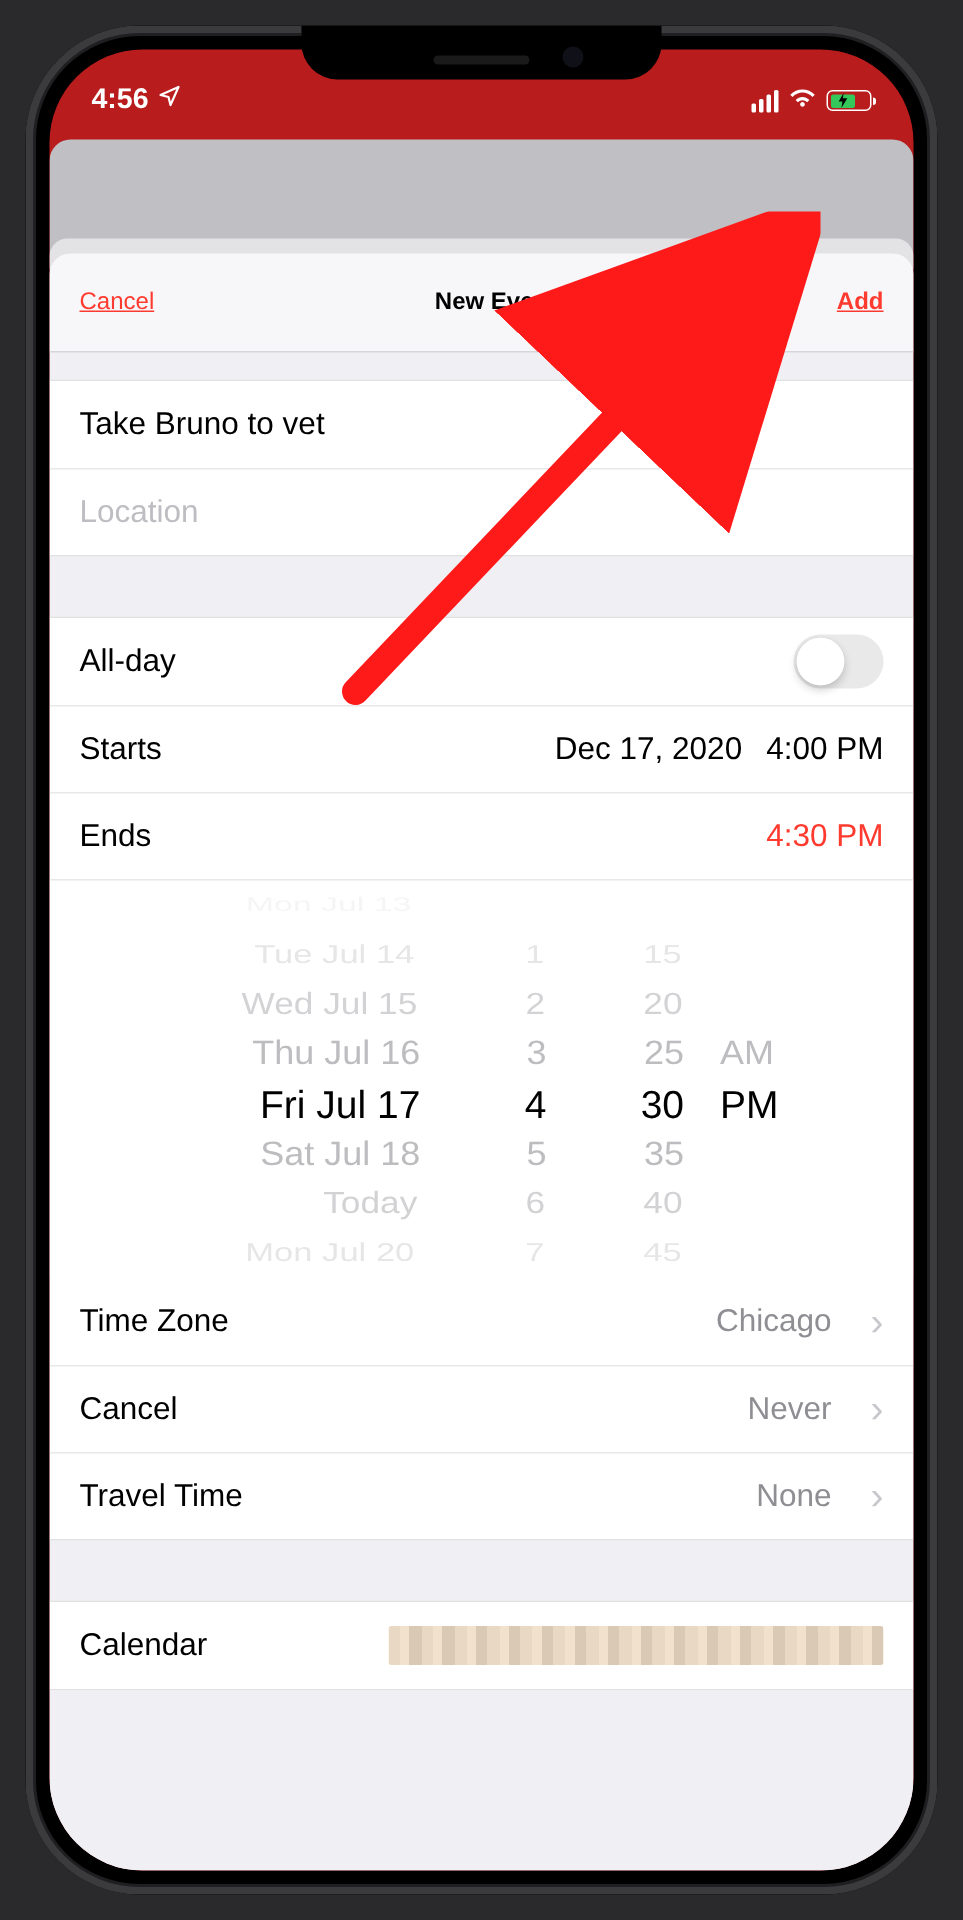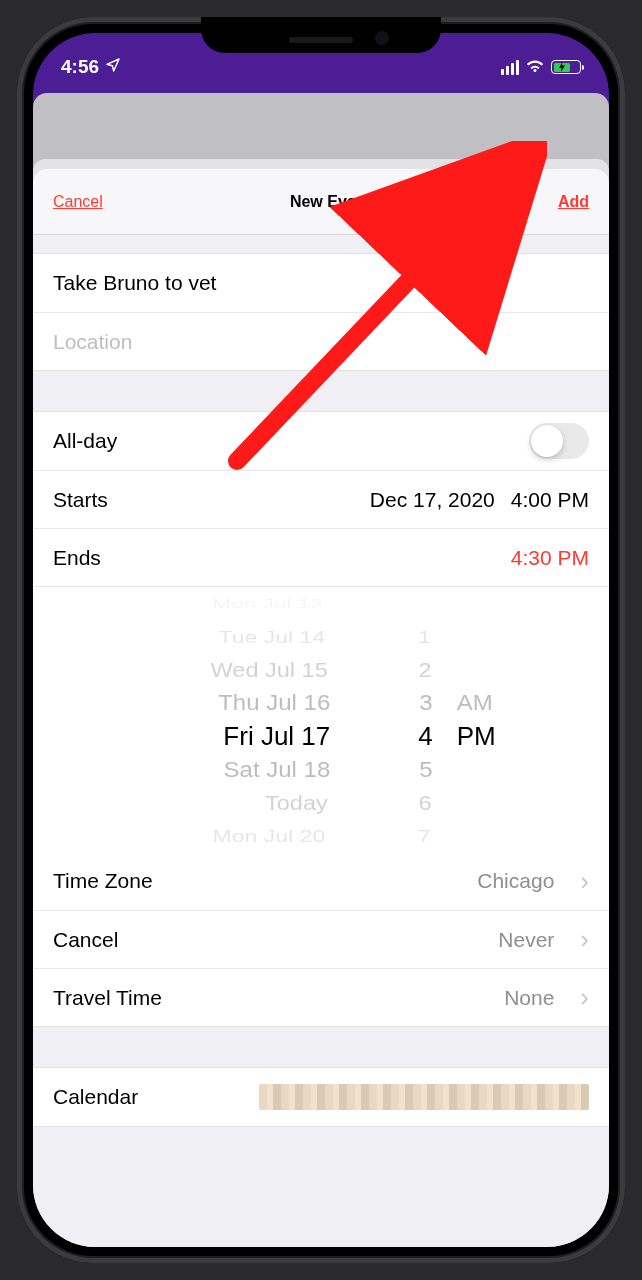--- a/index.html
+++ b/index.html
@@ -8,21 +8,21 @@
       width: 608px; height: 1246px; background: #000; border-radius: 76px; position: relative;
       box-shadow: inset 0 0 0 5px #3b3b3d, inset 0 0 0 7px #1f1f21;
       overflow: hidden;
     }
     .notch {
       position: absolute; top: 0; left: 50%; transform: translateX(-50%);
       width: 240px; height: 36px; background: #000; border-bottom-left-radius: 24px; border-bottom-right-radius: 24px; z-index: 30;
     }
     .notch::before { content: ""; position: absolute; left: 50%; transform: translateX(-50%); top: 20px; width: 64px; height: 6px; background: #1a1a1a; border-radius: 4px; }
     .notch::after { content: ""; position: absolute; right: 52px; top: 14px; width: 14px; height: 14px; background: #101018; border-radius: 50%; }
-    .screen { position: absolute; top: 16px; left: 16px; right: 16px; bottom: 16px; background: #4c1d95; border-radius: 62px; overflow: hidden; }
+    .screen { position: absolute; top: 16px; left: 16px; right: 16px; bottom: 16px; background: #b91c1c; border-radius: 62px; overflow: hidden; }
     .status-bar {
       height: 60px; color: #fff; display: flex; justify-content: space-between; align-items: center; padding: 8px 28px 0;
       font-size: 19px; font-weight: 600;
     }
     .status-left { display: flex; align-items: center; gap: 6px; }
     .status-right { display: flex; align-items: center; gap: 6px; }
     .signal { display: inline-flex; align-items: flex-end; gap: 2px; }
     .signal span { width: 3px; background: #fff; border-radius: 1px; }
     .signal span:nth-child(1){height:6px}.signal span:nth-child(2){height:9px}.signal span:nth-child(3){height:12px}.signal span:nth-child(4){height:15px}
     .wifi-icon svg { width: 20px; height: 16px; }
@@ -179,20 +179,30 @@
                 <div class="pcol hr">
                   <div class="prow f4"></div>
                   <div class="prow f3">1</div>
                   <div class="prow f2">2</div>
                   <div class="prow f1">3</div>
                   <div class="prow sel">4</div>
                   <div class="prow f1">5</div>
                   <div class="prow f2">6</div>
                   <div class="prow f3">7</div>
                 </div>
+                <div class="pcol min">
+                  <div class="prow f4"></div>
+                  <div class="prow f3">15</div>
+                  <div class="prow f2">20</div>
+                  <div class="prow f1">25</div>
+                  <div class="prow sel">30</div>
+                  <div class="prow f1">35</div>
+                  <div class="prow f2">40</div>
+                  <div class="prow f3">45</div>
+                </div>
                 <div class="pcol ampm">
                   <div class="prow f4"></div>
                   <div class="prow f3"></div>
                   <div class="prow f2"></div>
                   <div class="prow f1">AM</div>
                   <div class="prow sel">PM</div>
                   <div class="prow f1"></div>
                   <div class="prow f2"></div>
                   <div class="prow f3"></div>
                 </div>

